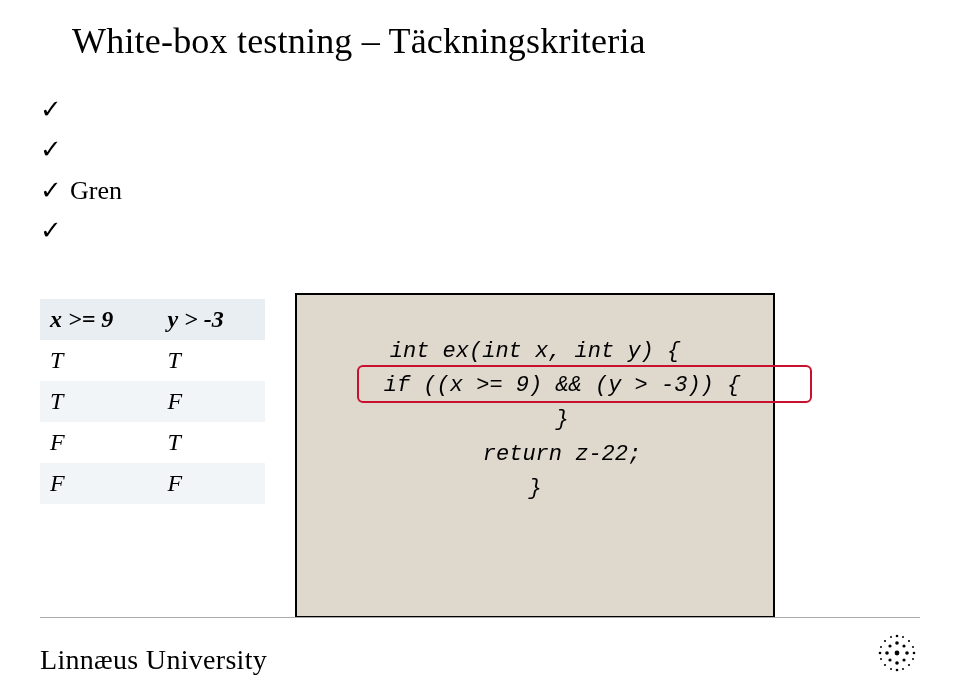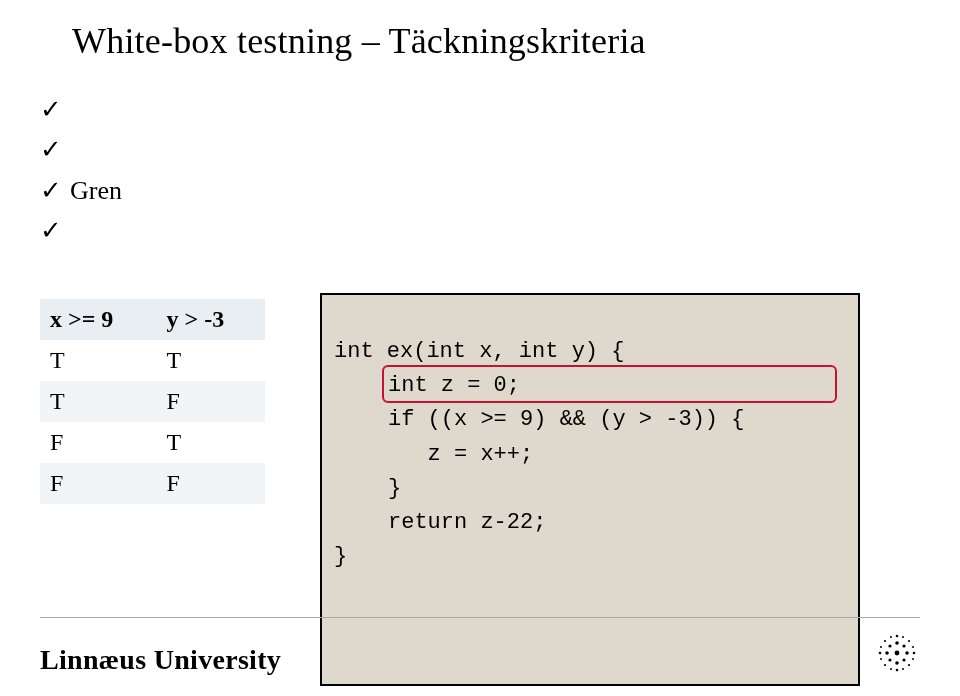--- a/index.html
+++ b/index.html
@@ -31,21 +31,22 @@
       align-items: center;
       gap: 10px;
     }
     .check {
       width: 20px;
       display: inline-block;
     }
     .row2 {
       display: flex;
       align-items: flex-start;
-      gap: 55px;
+      gap: 30px;
+      font-style: italic;
     }
     .truth-table {
       border-collapse: collapse;
       font-size: 24px;
       width: 225px;
       margin-top: 6px;
     }
     .truth-table th {
       text-align: left;
       font-weight: bold;
@@ -57,24 +58,25 @@
     }
     .truth-table tr.alt td {
       background: #f2f5f8;
     }
     .codebox {
       border: 2px solid #000;
       background: #ded8cd;
       font-family: "Courier New", monospace;
       font-size: 22px;
       line-height: 1.55;
-      width: 540px;
+      width: 480px;
       padding: 6px 12px 8px 12px;
       position: relative;
       white-space: pre;
+      text-align: center;
     }
     .code-line { display: block; }
     .ind1 { padding-left: 54px; }
     .highlight-box {
       position: absolute;
       border: 2px solid #c9102e;
       border-radius: 6px;
       left: 60px;
       top: 70px;
       width: 455px;
@@ -88,21 +90,21 @@
       right: 40px;
       display: flex;
       justify-content: space-between;
       align-items: flex-end;
       border-top: 1px solid #aaa;
       padding-top: 12px;
     }
     .uni-wordmark {
       font-family: Georgia, "Times New Roman", serif;
       font-size: 28px;
-      font-weight: bold;
+      font-weight: normal;
       letter-spacing: 0.3px;
     }
     .uni-logo svg { display: block; }
   </style>
 </head>
 <body>
 
 <div class="slide">
   <h1 class="title">White-box testning – Täckningskriteria</h1>
 
@@ -142,21 +144,21 @@
         <td>T</td>
       </tr>
       <tr class="alt">
         <td>F</td>
         <td>F</td>
       </tr>
     </tbody>
       </table>
 
     <div class="codebox">
-<span class="code-line">int ex(int x, int y) {</span><span class="code-line ind1">int z = 0;</span><span class="code-line ind1">if ((x &gt;= 9) &amp;&amp; (y &gt; -3)) {</span><span class="code-line ind1">   z = x++;</span><span class="code-line ind1">}</span><span class="code-line ind1">return z-22;</span><span class="code-line">}</span>
+<span class="code-line">int ex(int x, int y) {</span><span class="code-line ind1">if ((x &gt;= 9) &amp;&amp; (y &gt; -3)) {</span><span class="code-line ind1">}</span><span class="code-line ind1">return z-22;</span><span class="code-line">}</span>
       <div class="highlight-box"></div>
     </div>
   </div>
 </div>
 
 <div class="footer">
   <div class="uni-wordmark">Linnæus University</div>
   <div class="uni-logo">
     <svg width="46" height="46" viewBox="0 0 46 46">
       <g fill="#000">

